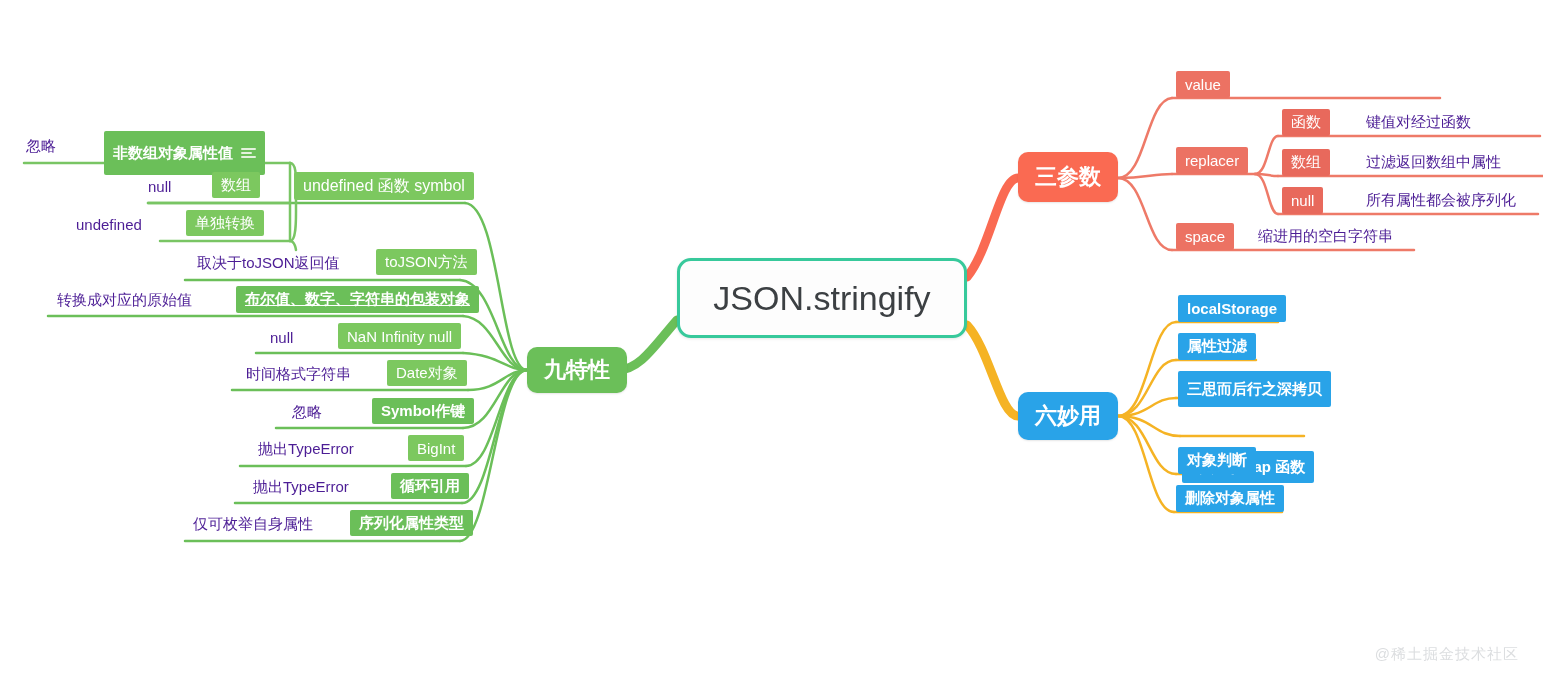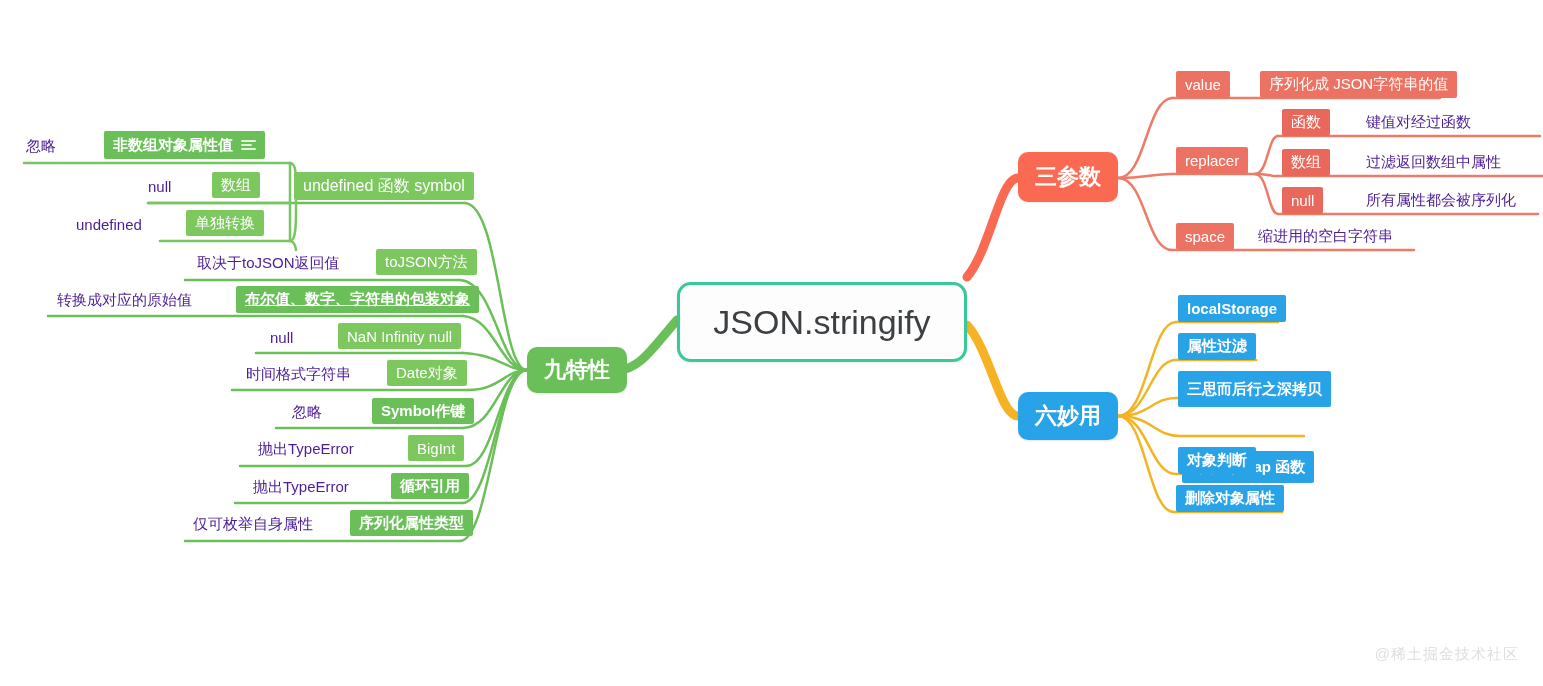--- a/index.html
+++ b/index.html
@@ -13,21 +13,20 @@
   #stage{position:absolute;left:0;top:0;width:1543px;height:686px;}
   svg.links{position:absolute;left:0;top:0;width:1543px;height:686px;pointer-events:none;}
 
   
   .node{position:absolute;box-sizing:border-box;white-space:nowrap;display:flex;align-items:center;}
 
   .root{
     border:3px solid #37c99b;border-radius:14px;background:#fdfdfd;
     color:#3c4043;font-size:34px;justify-content:center;
     box-shadow:0 1px 3px rgba(0,0,0,.10);
-    margin-top:24px;
   }
 
   .trunk{border-radius:10px;color:#fff;font-weight:bold;font-size:22px;
          justify-content:center;box-shadow:0 1px 2px rgba(0,0,0,.10);}
   .trunk.green{background:#6bbf59;}
   .trunk.coral{background:#fa6a52;}
   .trunk.blue{background:#29a3e8;}
 
   
   .chip{color:#ffffff;font-size:15px;padding:3px 9px;border-radius:2px;}
@@ -144,21 +143,21 @@
     <span>JSON.stringify</span>
   </div>
 
   <div class="node trunk green" style="left:527px;top:347px;width:100px;height:46px;">
     <span>九特性</span>
   </div>
 
   <div class="node plain" style="left:26px;top:133px;height:26px;">
     <span>忽略</span>
   </div>
-  <div class="node chip green" style="left:104px;top:131px;height:28px;">
+  <div class="node chip green" style="left:104px;top:131px;height:44px;">
     <span>非数组对象属性值</span>
     <span class="note-icon">
         <i></i>
         <i></i>
         <i></i>
       </span>
   </div>
 
   <div class="node plain" style="left:148px;top:173px;height:26px;">
     <span>null</span>
@@ -234,23 +233,20 @@
     <span>序列化属性类型</span>
   </div>
 
   <div class="node trunk coral" style="left:1018px;top:152px;width:100px;height:50px;">
     <span>三参数</span>
   </div>
 
   <div class="node chip coral" style="left:1176px;top:71px;height:27px;">
     <span>value</span>
   </div>
-  <div class="node chip coral" style="left:1260px;top:71px;height:27px;">
-    <span>序列化成 JSON字符串的值</span>
-  </div>
 
   <div class="node chip coral" style="left:1176px;top:147px;height:27px;">
     <span>replacer</span>
   </div>
 
   <div class="node chip coral2" style="left:1282px;top:109px;height:27px;">
     <span>函数</span>
   </div>
   <div class="node plain" style="left:1366px;top:109px;height:27px;">
     <span>键值对经过函数</span>

